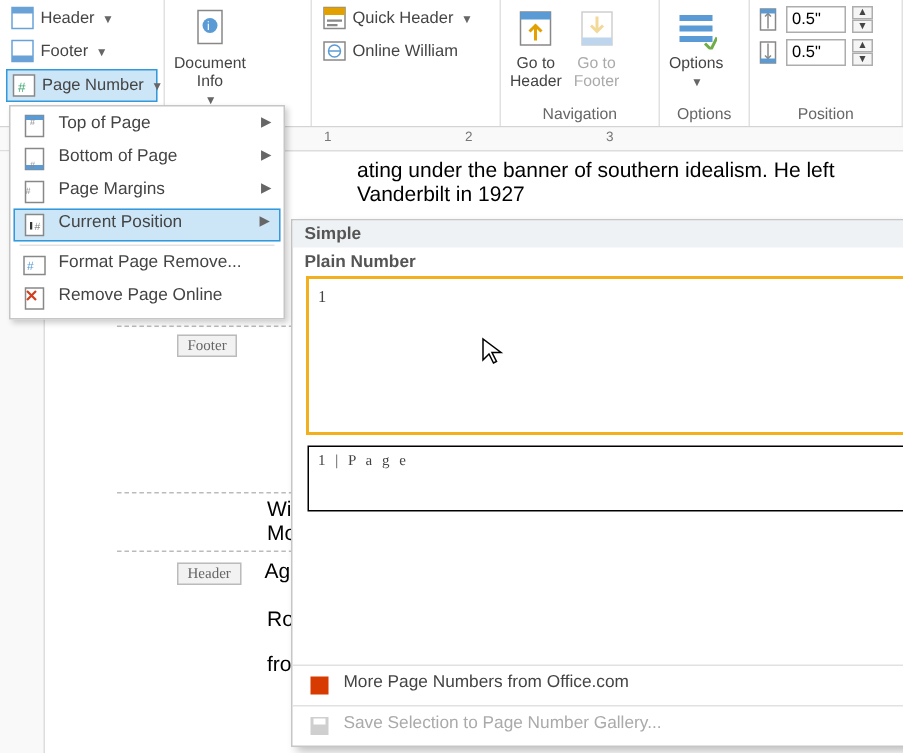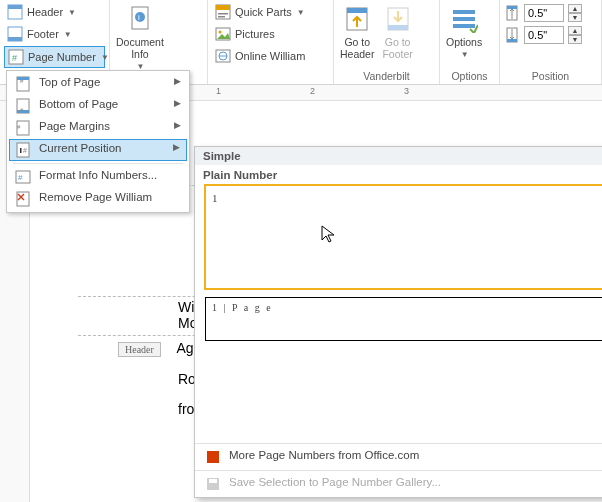--- a/index.html
+++ b/index.html
@@ -108,32 +108,22 @@
         <div class="col">
       <div class="small-btn">
         <span class="icon">
               <svg width="16" height="16">
                 <rect x="1" y="1" width="14" height="14" fill="#fff" stroke="#888"></rect>
                 <rect x="1" y="1" width="14" height="5" fill="#e2a100"></rect>
                 <rect x="3" y="9" width="10" height="1.5" fill="#888"></rect>
                 <rect x="3" y="12" width="7" height="1.5" fill="#888"></rect>
               </svg>
             </span>
-        <span>Quick Parts</span>
+        <span>Quick Header</span>
             <span class="dd">▼</span>
-      </div>
-      <div class="small-btn">
-        <span class="icon">
-              <svg width="16" height="16">
-                <rect x="1" y="2" width="14" height="12" fill="#fff" stroke="#888"></rect>
-                <circle cx="5" cy="6" r="1.5" fill="#e2a100"></circle>
-                <path d="M2 13 L7 8 L10 11 L13 7 L15 13 Z" fill="#70ad47"></path>
-              </svg>
-            </span>
-        <span>Pictures</span>
       </div>
       <div class="small-btn">
         <span class="icon">
               <svg width="16" height="16">
                 <rect x="1" y="2" width="14" height="12" fill="#fff" stroke="#888"></rect>
                 <circle cx="8" cy="8" r="4" fill="none" stroke="#5b9bd5"></circle>
                 <line x1="4" y1="8" x2="12" y2="8" stroke="#5b9bd5"></line>
               </svg>
             </span>
         <span>Online William</span>
@@ -160,21 +150,21 @@
             <svg width="28" height="28" opacity=".4">
               <rect x="4" y="3" width="20" height="22" fill="#fff" stroke="#888"></rect>
               <rect x="4" y="20" width="20" height="5" fill="#5b9bd5"></rect>
               <path d="M14 6 L14 16 M10 12 L14 16 L18 12" stroke="#e2a100" fill="none" stroke-width="2"></path>
             </svg>
           </span>
         <span style="white-space:pre">Go to
 Footer</span>
       </div>
     </div>
-    <div class="group-label">Vanderbilt</div>
+    <div class="group-label">Navigation</div>
   </div>
 
   <div class="group" style="width:60px">
     <div class="group-body">
       <div class="big-btn">
         <span class="bigicon">
             <svg width="28" height="28">
               <rect x="3" y="5" width="22" height="4" fill="#5b9bd5"></rect>
               <rect x="3" y="12" width="22" height="4" fill="#5b9bd5"></rect>
               <rect x="3" y="19" width="22" height="4" fill="#5b9bd5"></rect>
@@ -229,20 +219,21 @@
 
 <div class="ruler">
   <span style="left:216px">1</span>
   <span style="left:310px">2</span>
   <span style="left:404px">3</span>
 </div>
 
 <div class="leftgutter"></div>
 
 <div class="doc" style="position:absolute; left:30px; top:101px; right:0;">
+  <div style="margin-left:160px;">ating under the banner of southern idealism.  He left Vanderbilt in 1927</div>
   <div style="height:80px"></div>
   <div style="border-top:1px dashed #bbb; margin-bottom:4px;"></div>
   <span class="tag" style="margin-left:40px">Footer</span>
   <div style="height:90px"></div>
   <div style="border-bottom:1px dashed #bbb; margin-bottom:2px;"></div>
   <div style="margin-left:100px">William</div>
   <div style="margin-left:100px">Monday</div>
   <div style="border-bottom:1px dashed #bbb; margin:4px 0;"></div>
   <span class="tag" style="margin-left:40px">Header</span>
   <span style="margin-left:12px">Agrarian</span>
@@ -297,30 +288,30 @@
     <span class="sub">▶</span>
   </div>
   <div class="pn-sep"></div>
   <div class="pn-item">
     <span class="icon">
         <svg width="16" height="16">
           <rect x="1" y="2" width="14" height="12" fill="#fff" stroke="#888"></rect>
           <text x="3" y="11" font-size="8" fill="#5b9bd5">#</text>
         </svg>
       </span>
-    <span>Format Info Numbers...</span>
+    <span>Format Page Remove...</span>
   </div>
   <div class="pn-item">
     <span class="icon">
         <svg width="16" height="16">
           <rect x="2" y="1" width="12" height="14" fill="#fff" stroke="#888"></rect>
           <path d="M3 3 L9 9 M9 3 L3 9" stroke="#d04020" stroke-width="1.5"></path>
         </svg>
       </span>
-    <span>Remove Page William</span>
+    <span>Remove Page Online</span>
   </div>
 </div>
 
 <div class="gallery">
   <div class="gal-scroll">
     <div class="gal-cat">Simple</div>
     <div class="gal-label">Plain Number</div>
     <div class="gal-sample sel">
       <div style="padding:6px 6px; font-family:'Times New Roman'; font-size:11px;">1</div>
     </div>

